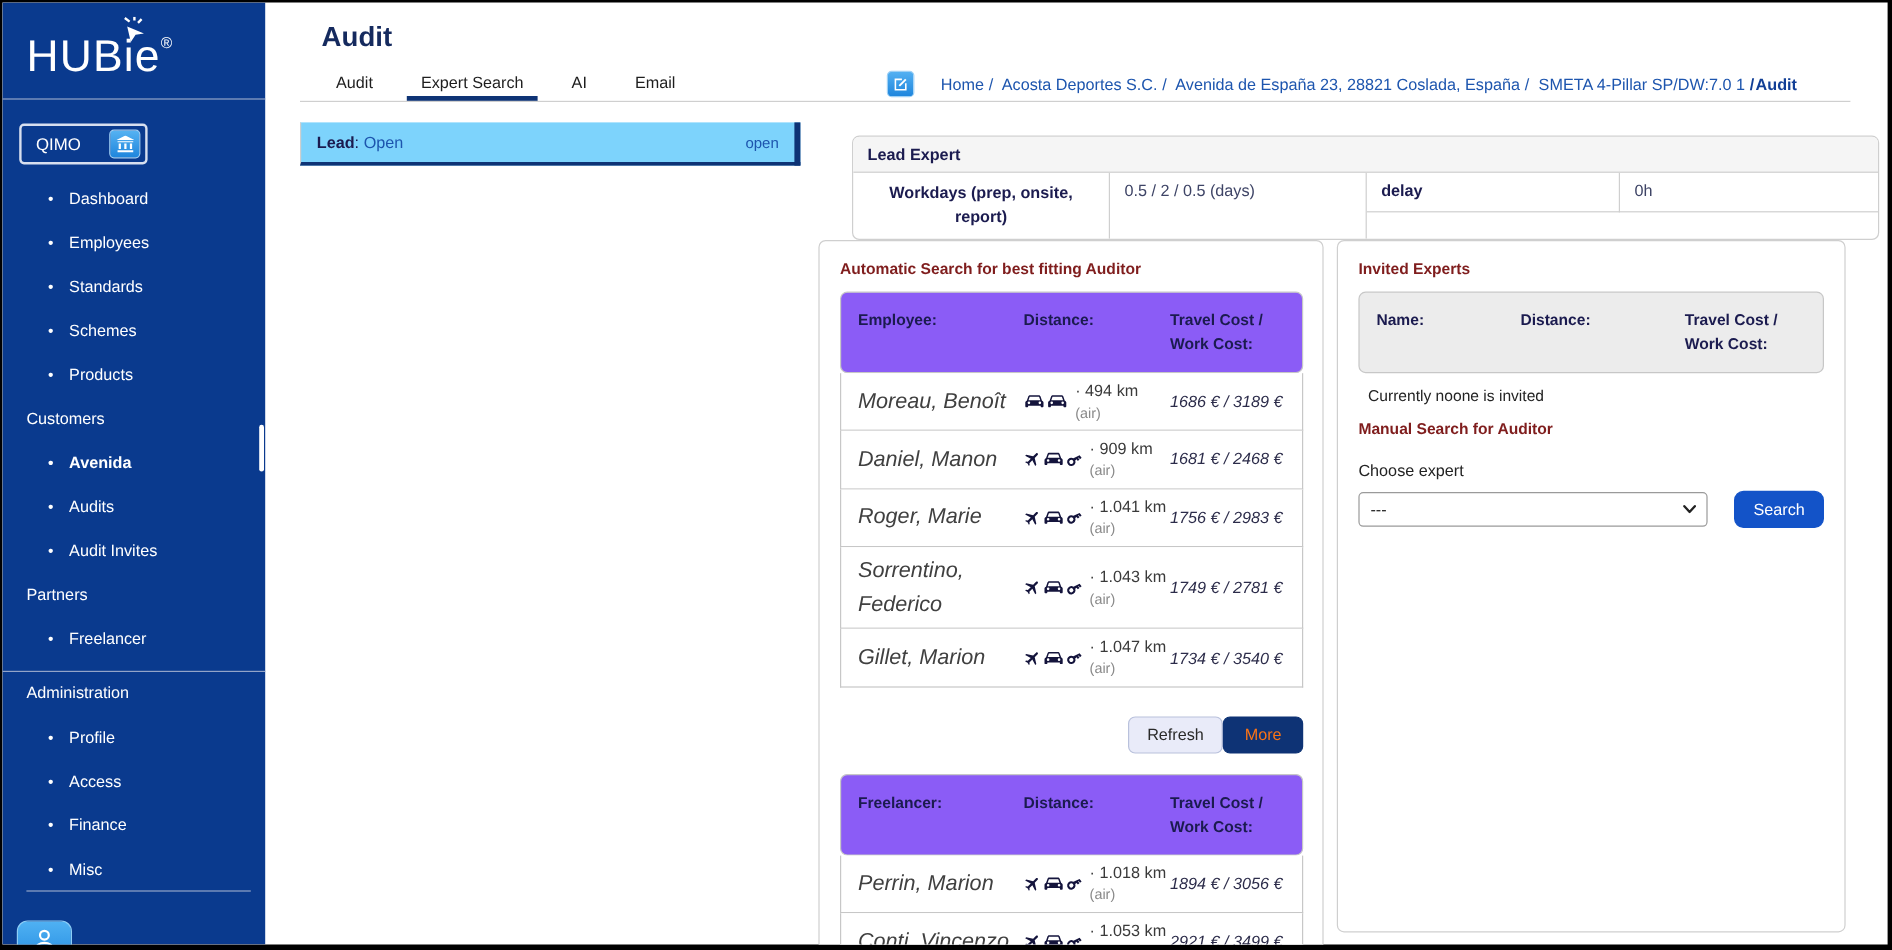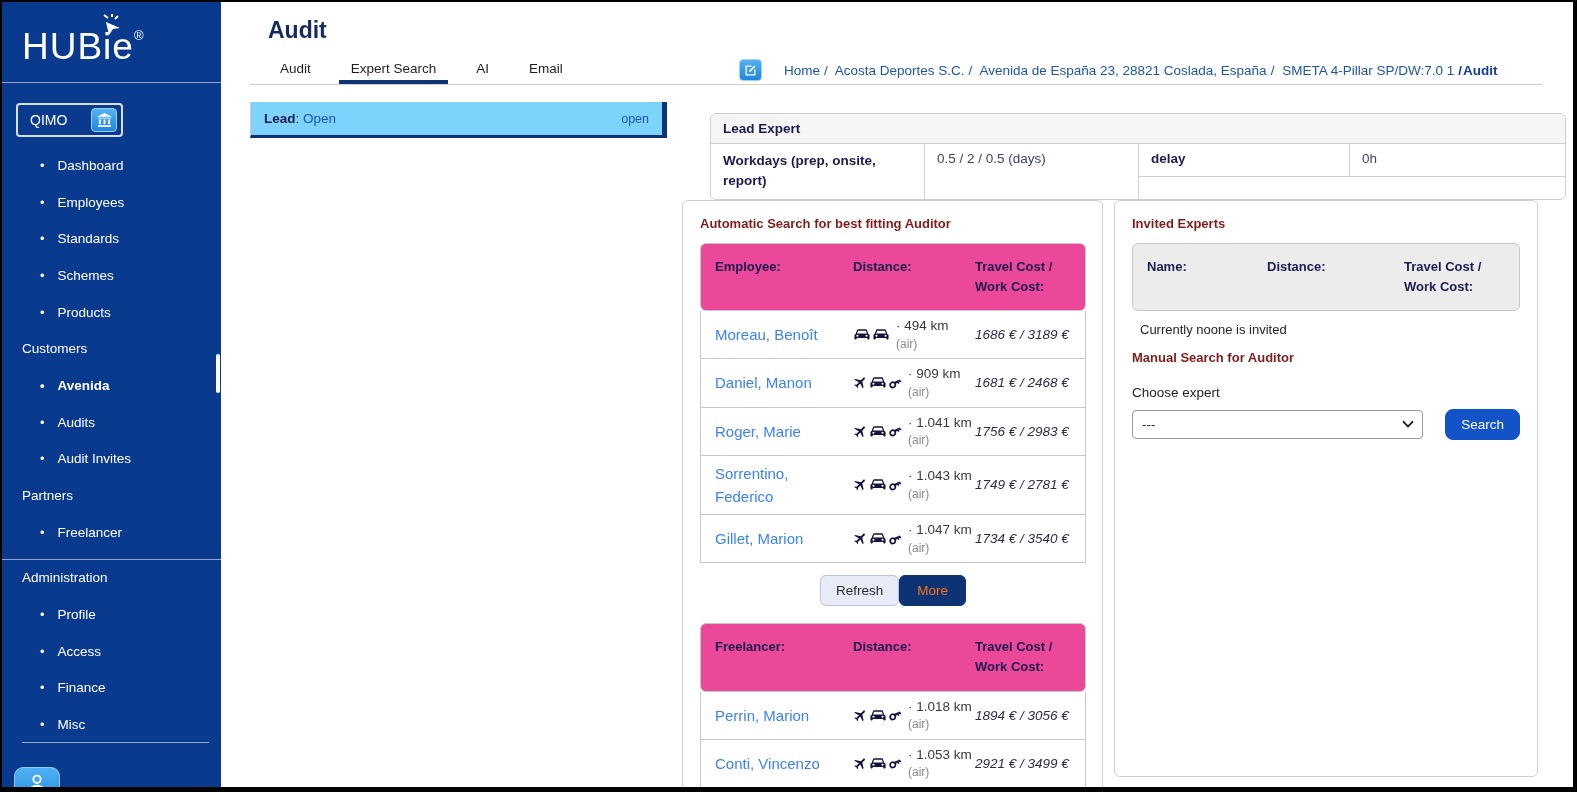--- a/index.html
+++ b/index.html
@@ -62,41 +62,41 @@
   .lead-label { font-weight:bold; color:#1b1b4f; }
   .lead-colon { color:#1b1b4f; }
   .lead-value { color:#1d55ae; }
   .open-link { color:#1d55ae; font-size:12.5px; cursor:pointer; text-decoration:none; }
 
   
   .leadexpert-card { position:absolute; left:708px; top:100px; width:856px; overflow:hidden;margin-top:11px; }
   .le-head { background:#f5f5f5; border-bottom:1px solid #cfcfcf; padding:7px 12px; font-size:13.5px; font-weight:bold; color:#1b1b4f; }
   .le-body { display:grid; grid-template-columns:214px 214px 211px 1fr; grid-template-rows:33px 22px; }
   .le-cell { padding:7px 12px; font-size:13.5px; }
-  .le-c1 { grid-row:1/3; border-right:1px solid #cfcfcf; font-weight:bold; color:#1b1b4f; line-height:1.45; }
+  .le-c1 { grid-row:1/3; border-right:1px solid #cfcfcf; font-weight:bold; color:#1b1b4f; line-height:1.45;text-align:center; }
   .le-c2 { grid-row:1/3; border-right:1px solid #cfcfcf; color:#3e4466; }
   .le-c3 { grid-row:1; border-right:1px solid #cfcfcf; border-bottom:1px solid #cfcfcf; font-weight:bold; color:#1b1b4f; }
   .le-c4 { grid-row:1; border-bottom:1px solid #cfcfcf; color:#3e4466; }
 
   
   .autosearch-card { position:absolute; left:680px; top:198px; width:421px; height:650px; padding:15px 17px; }
   .section-title { font-size:13px; font-weight:bold; color:#7f1d1d; }
   .exp-table { width:386px; margin-top:12px; }
-  .exp-thead { background:#ec4899; border:1px solid #c7c7c7; border-radius:6px;
+  .exp-thead { background:#8b5cf6; border:1px solid #c7c7c7; border-radius:6px;
                display:grid; grid-template-columns:138px 122px 1fr; padding:13px 0 13px 14px; }
   .th { font-size:13px; font-weight:bold; color:#1b1b4f; line-height:1.55; padding-right:8px; }
   .trow { display:grid; grid-template-columns:138px 122px 1fr; align-items:center;
           border:1px solid #c7c7c7; border-top:none; background:#fff; min-height:46px; padding:6px 0 6px 14px; }
-  .name-link { font-size:15px; color:#3b82f6; text-decoration:none; cursor:pointer; line-height:1.55; padding-right:6px; }
+  .name-link { font-size:18px; color:#404040; text-decoration:none; cursor:pointer; line-height:1.55; padding-right:6px;font-style:italic; }
   .dist-cell { display:flex; align-items:center; gap:3px; }
   .icons { display:inline-flex; align-items:center; gap:1px; flex-shrink:0; }
   .dtext { width:72px; font-size:13.5px; color:#3a3a3a; line-height:1.3; margin-left:3px; }
   .dmode { color:#8a8a8a; font-size:12px; }
   .cost-cell { font-size:13.5px; color:#2c2c4a; padding-right:4px;font-style:italic; }
-  .btn-row { width:386px; display:flex; justify-content:center; margin-top:12px; }
+  .btn-row { width:386px; display:flex; justify-content:flex-end; margin-top:24px; }
   .refresh-btn { background:#e9ebf9; border:1px solid #b9c1dc; border-radius:6px; padding:7px 15px;
                  font-size:13.5px; color:#2a2a2a; cursor:pointer; font-family:inherit; }
   .more-btn { background:#0e3375; border:1px solid #0e3375; border-radius:6px; padding:7px 17px;
               font-size:13.5px; color:#f97316; cursor:pointer; font-family:inherit; }
   .free-table { margin-top:17px; }
 
   
   .invited-card { position:absolute; left:1112px; top:198px; width:424px; height:577px; padding:15px 17px; }
   .inv-thead { background:#ececec; border:1px solid #c7c7c7; border-radius:6px;
                display:grid; grid-template-columns:120px 137px 1fr; padding:13px 0 13px 14px; margin-top:12px; }

